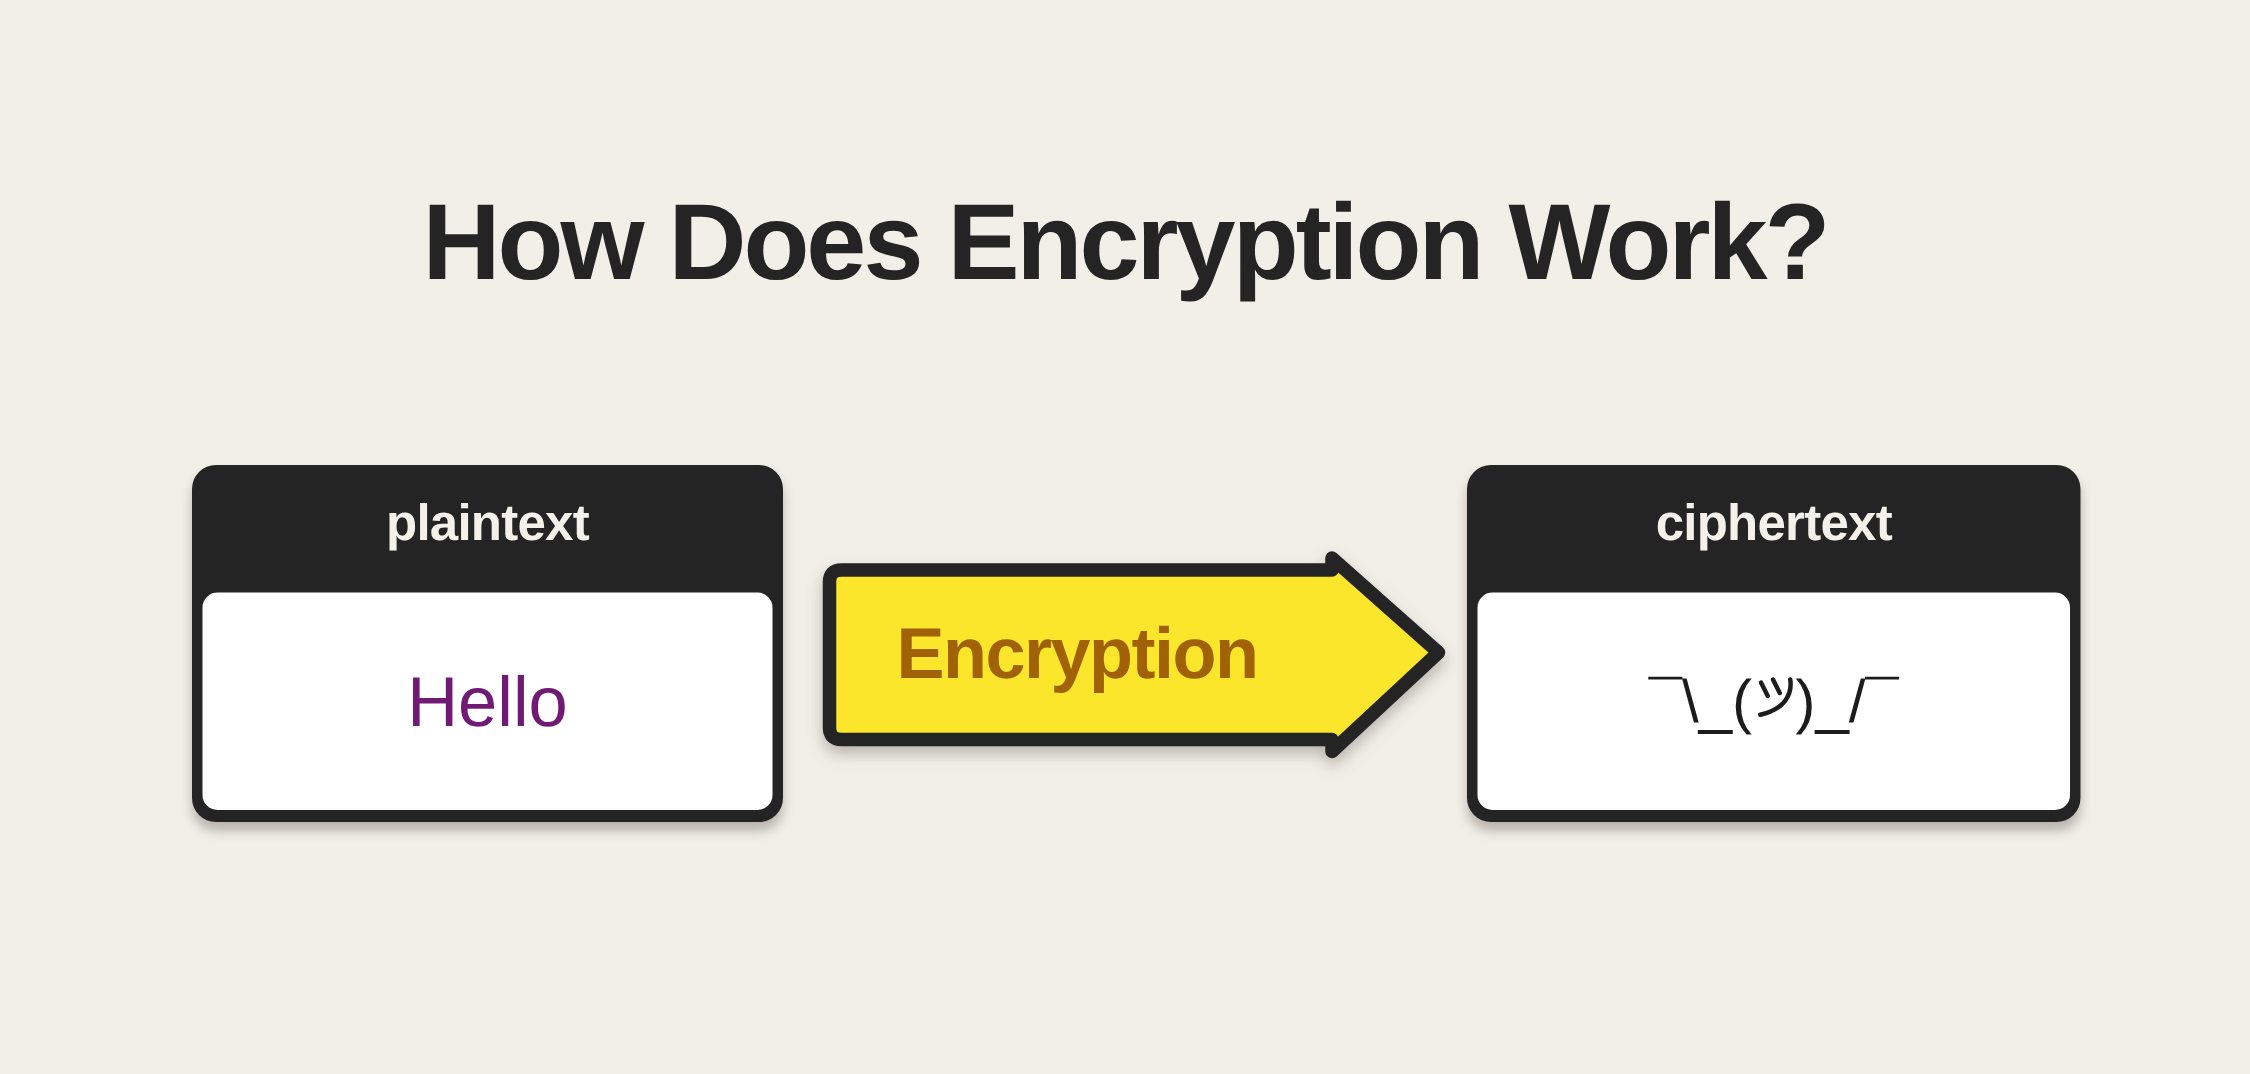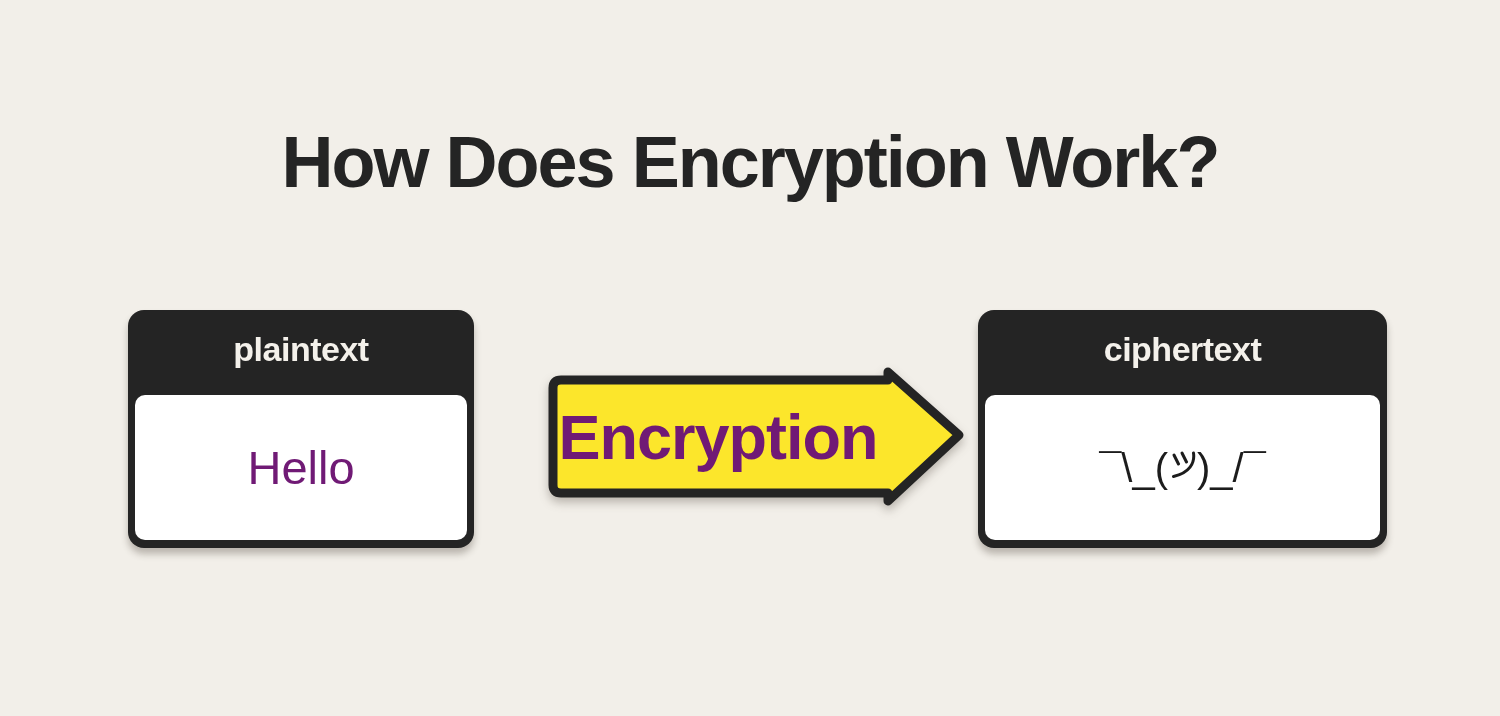--- a/index.html
+++ b/index.html
@@ -22,21 +22,21 @@
     text-align: center;
     font-size: 72px;
     font-weight: 700;
     letter-spacing: -2px;
     color: #242424;
     line-height: 1;
   }
   .card {
     position: absolute;
     top: 310px;
-    width: 346px; height: 238px;
+    width: 394px; height: 238px;
     background: #242424;
     border-radius: 16px;
     box-shadow: 0 6px 7px rgba(55, 48, 36, 0.30);
   }
   .card-plaintext  { left: 128px; }
   .card-ciphertext { left: 978px; width: 393px; padding-left: 16px; }
   .card-header {
     position: absolute;
     top: 0; left: 0; right: 0;
     height: 85px;
@@ -93,24 +93,24 @@
   }
   .arrow-label-box {
     position: absolute;
     left: 5px; top: 15px;
     width: 340px; height: 123px;
     display: flex;
     align-items: center;
     justify-content: center;
   }
   .arrow-label {
-    font-size: 63px;
+    font-size: 48px;
     font-weight: 700;
     letter-spacing: -1px;
-    color: #701a75;
+    color: #a16207;
   }
 </style>
 </head>
 <body>
 
 <div class="canvas">
 
   <h1 class="page-title">How Does Encryption Work?</h1>
 
   <div class="card card-plaintext">

